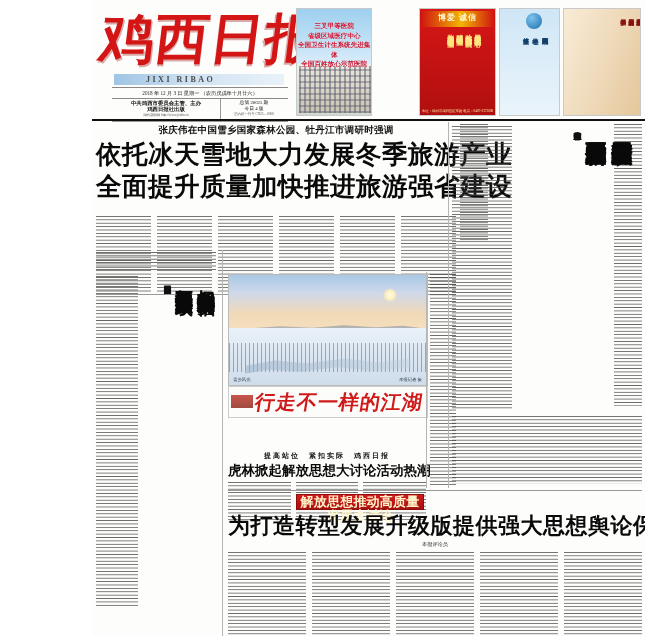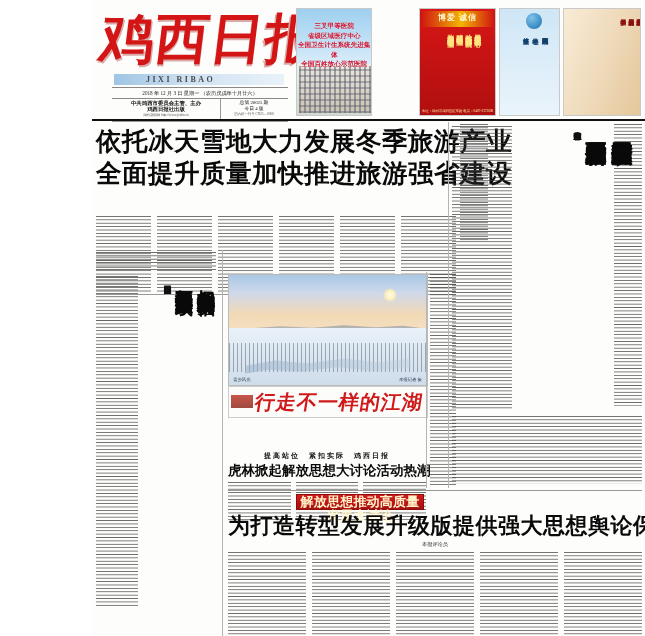--- a/index.html
+++ b/index.html
@@ -243,20 +243,21 @@
         <div class="vcol">鸡西市第十六届人民代表大会</div>
         <div class="vcol">第三次会议胜利召开</div>
         <div class="vcol">共筑中国梦</div>
       </div>
     </div>
   </div>
 
   <div class="rule-top"></div>
 
   <div class="lead">
+    <div class="shoulder">张庆伟在中国雪乡国家森林公园、牡丹江市调研时强调</div>
     <h1>依托冰天雪地大力发展冬季旅游产业</h1>
     <h1>全面提升质量加快推进旅游强省建设</h1>
     <div class="body">
       <div class="col greek"></div>
       <div class="col greek"></div>
       <div class="col greek"></div>
       <div class="col greek"></div>
       <div class="col greek"></div>
       <div class="col greek"></div>
     </div>

